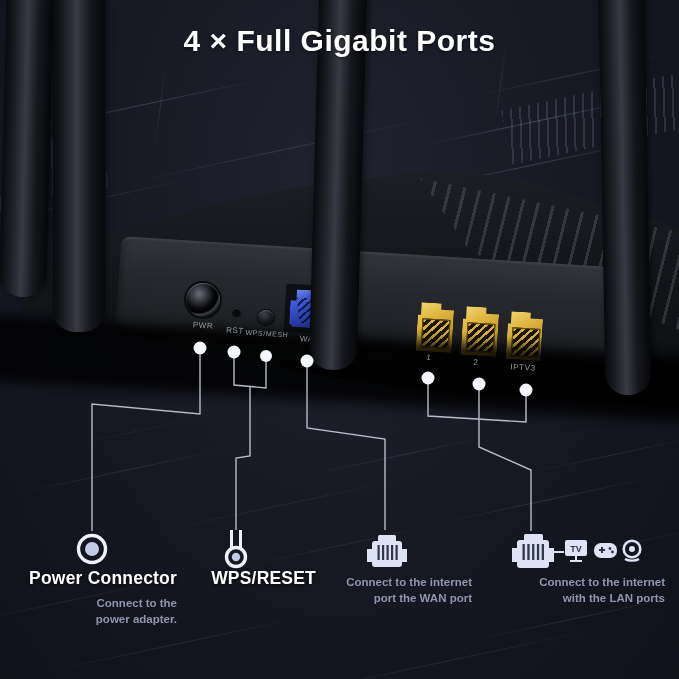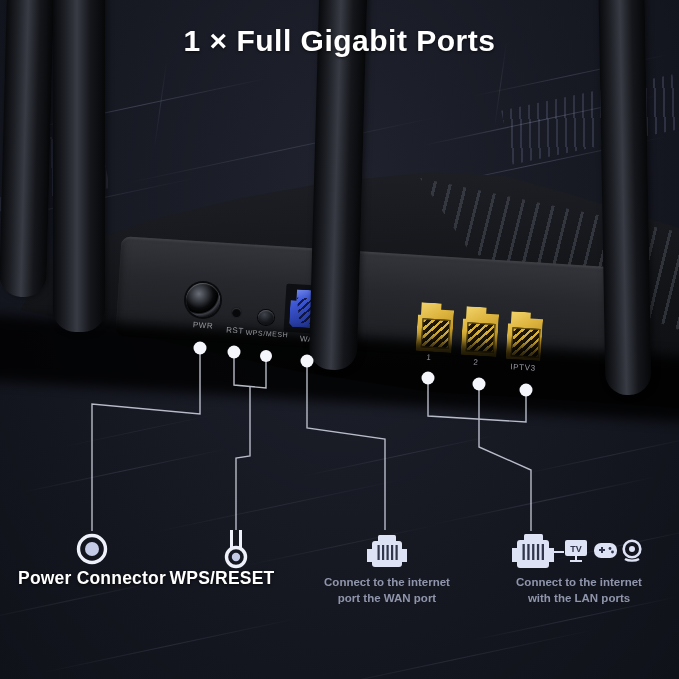--- a/index.html
+++ b/index.html
@@ -69,21 +69,21 @@
     clip-path:polygon(0% 26%,9% 26%,9% 0%,64% 0%,64% 13%,100% 13%,100% 100%,0% 100%);
     box-shadow:0 3px 6px rgba(0,0,0,.6);}
   .lan-inner{position:absolute;left:5px;top:16px;width:26px;height:27px;
     background:#1d1606;border:1px solid #6b5510;
     background-image:repeating-linear-gradient(135deg,#d9b23c 0 2.4px,rgba(0,0,0,0) 2.4px 6px);}
   
   .antenna{position:absolute;z-index:10;
     background:linear-gradient(90deg,#08090b 0%,#1c1e24 22%,#383b44 46%,#15161b 72%,#060708 100%);
     border-radius:0 0 22px 22px;box-shadow:2px 0 6px rgba(0,0,0,.5);}
   
-  .callout{position:absolute;z-index:13;text-align:center;}
+  .callout{position:absolute;z-index:13;text-align:right;}
   .callout .c-title{color:#ffffff;font-size:17.5px;font-weight:700;letter-spacing:.2px;text-shadow:0 1px 3px rgba(0,0,0,.7);}
   .callout .c-desc{margin-top:6px;color:#8f95ab;font-size:11.5px;font-weight:700;line-height:16px;}
   svg text{font-family:"Liberation Sans",sans-serif;}
 </style>
 </head>
 <body>
 
 <div id="stage">
 
   <div>
@@ -141,21 +141,21 @@
   <div class="port-label" style="left:466px;top:358px;width:20px">2</div>
   <div class="port-label" style="left:502px;top:363px;width:42px">IPTV3</div>
 
   <div class="router-base-shadow"></div>
 
   <div class="antenna" style="left:3px;top:-8px;width:47px;height:305px;transform:rotate(1.5deg)"></div>
   <div class="antenna" style="left:53px;top:-8px;width:52px;height:340px"></div>
   <div class="antenna" style="left:314px;top:-8px;width:48px;height:378px;transform:rotate(1.6deg)"></div>
   <div class="antenna" style="left:602px;top:-8px;width:46px;height:403px;transform:rotate(-1deg)"></div>
 
-  <div class="title">1 × Full Gigabit Ports</div>
+  <div class="title">4 × Full Gigabit Ports</div>
 
   <svg class="abs" width="679" height="679" viewBox="0 0 679 679" style="left:0;top:0;z-index:12;pointer-events:none" xmlns="http://www.w3.org/2000/svg">
     <g stroke="#c9cedb" stroke-width="1.4" fill="none" opacity="0.9">
       <polyline points="200,348 200,414 92,404 92,531"></polyline>
       <polyline points="234,352 234,385 266,388 266,356"></polyline>
       <polyline points="250,386 250,456 236,458 236,530"></polyline>
       <polyline points="307,361 307,428 385,439 385,530"></polyline>
       <polyline points="428,378 428,416 526,422 526,390"></polyline>
       <polyline points="479,384 479,447 531,470 531,531"></polyline>
     </g>
@@ -225,23 +225,27 @@
     </g>
     <g>
       <circle cx="632" cy="549" r="8.3" fill="none" stroke="#dde2f4" stroke-width="2.6"></circle>
       <circle cx="632" cy="549" r="3" fill="#dde2f4"></circle>
       <path d="M625,559 a9,4.5 0 0 0 14,0" fill="none" stroke="#dde2f4" stroke-width="2.4"></path>
     </g>
   </svg>
 
   <div class="callout" style="left:7px;top:568px;width:170px">
     <div class="c-title">Power Connector</div>
-  </div>
-
-  <div class="callout" style="left:137px;top:568px;width:170px">
+    <div class="c-desc">
+      <span>Connect to the</span><br>
+      <span>power adapter.</span>
+    </div>
+  </div>
+
+  <div class="callout" style="left:146px;top:568px;width:170px">
     <div class="c-title">WPS/RESET</div>
   </div>
 
   <div class="callout" style="left:302px;top:568px;width:170px">
     <div class="c-desc">
       <span>Connect to the internet</span><br>
       <span>port the WAN port</span>
     </div>
   </div>
 

